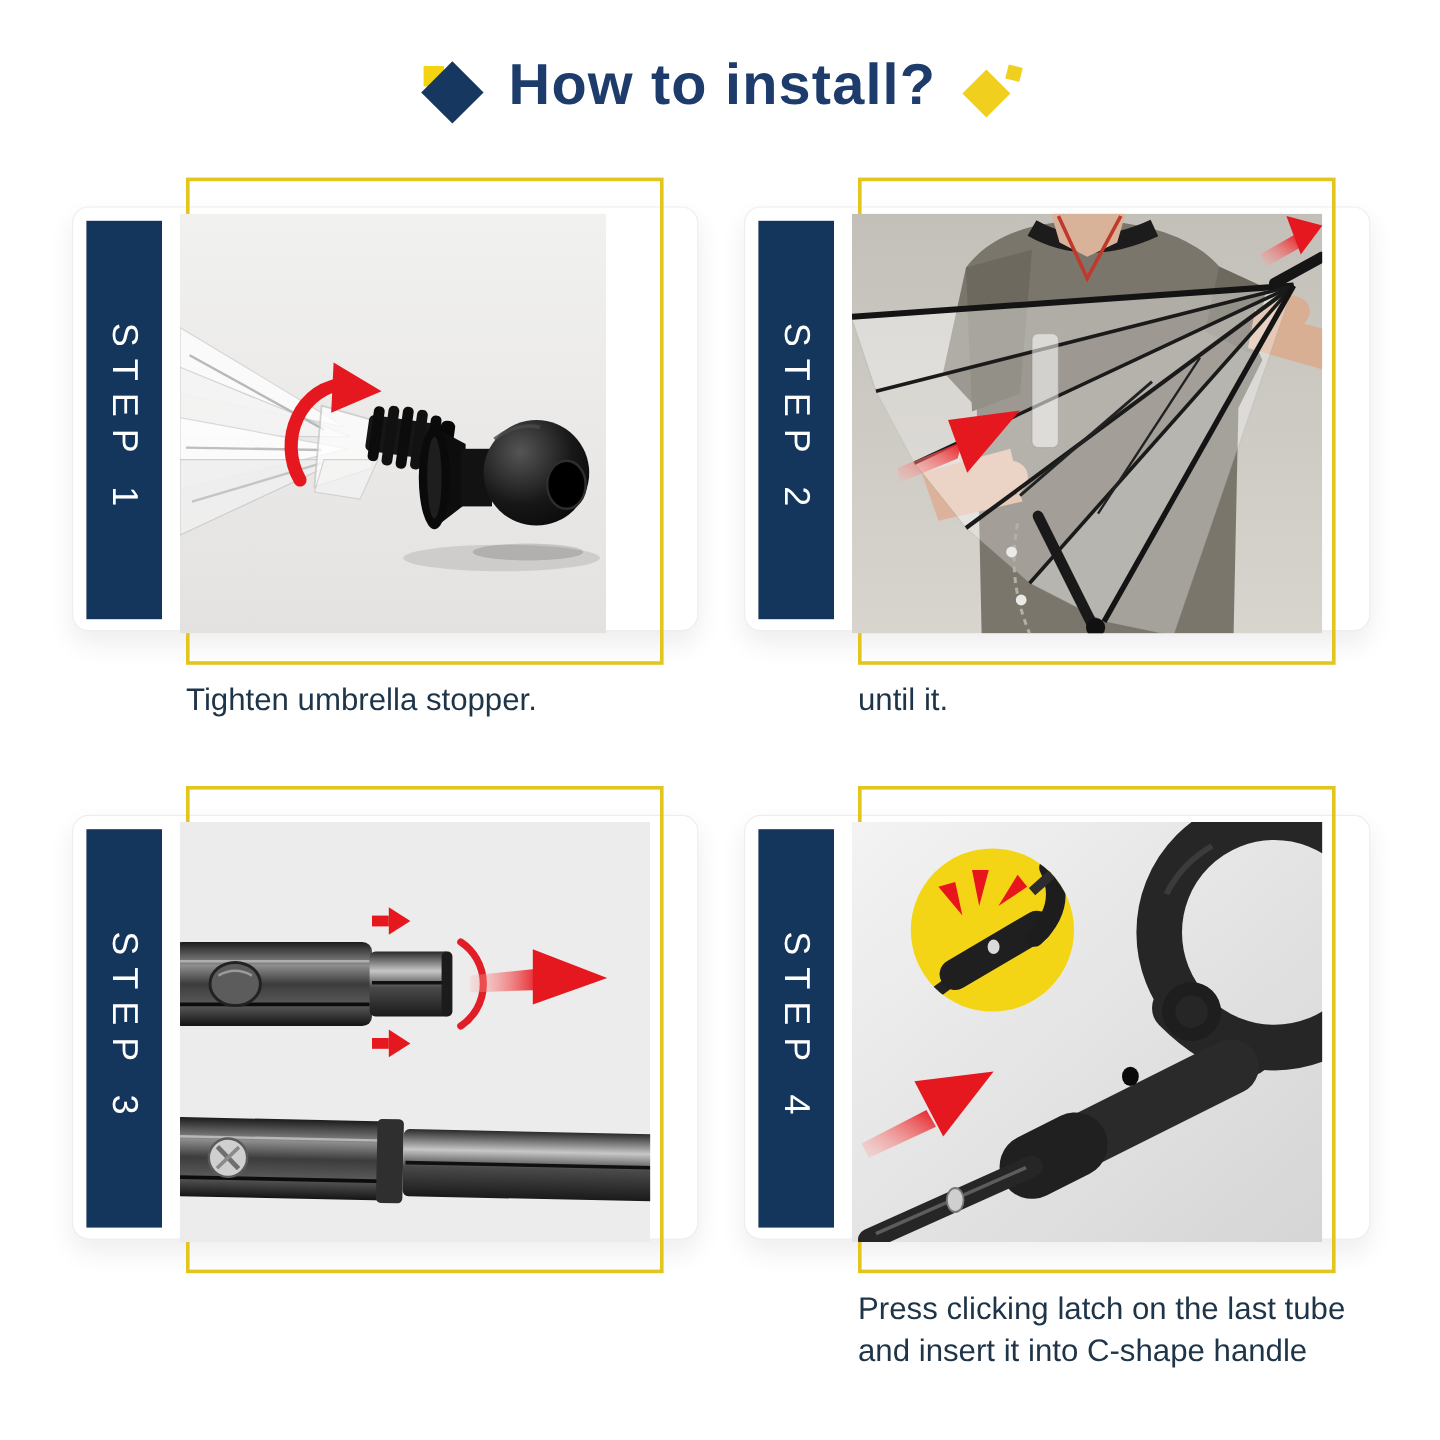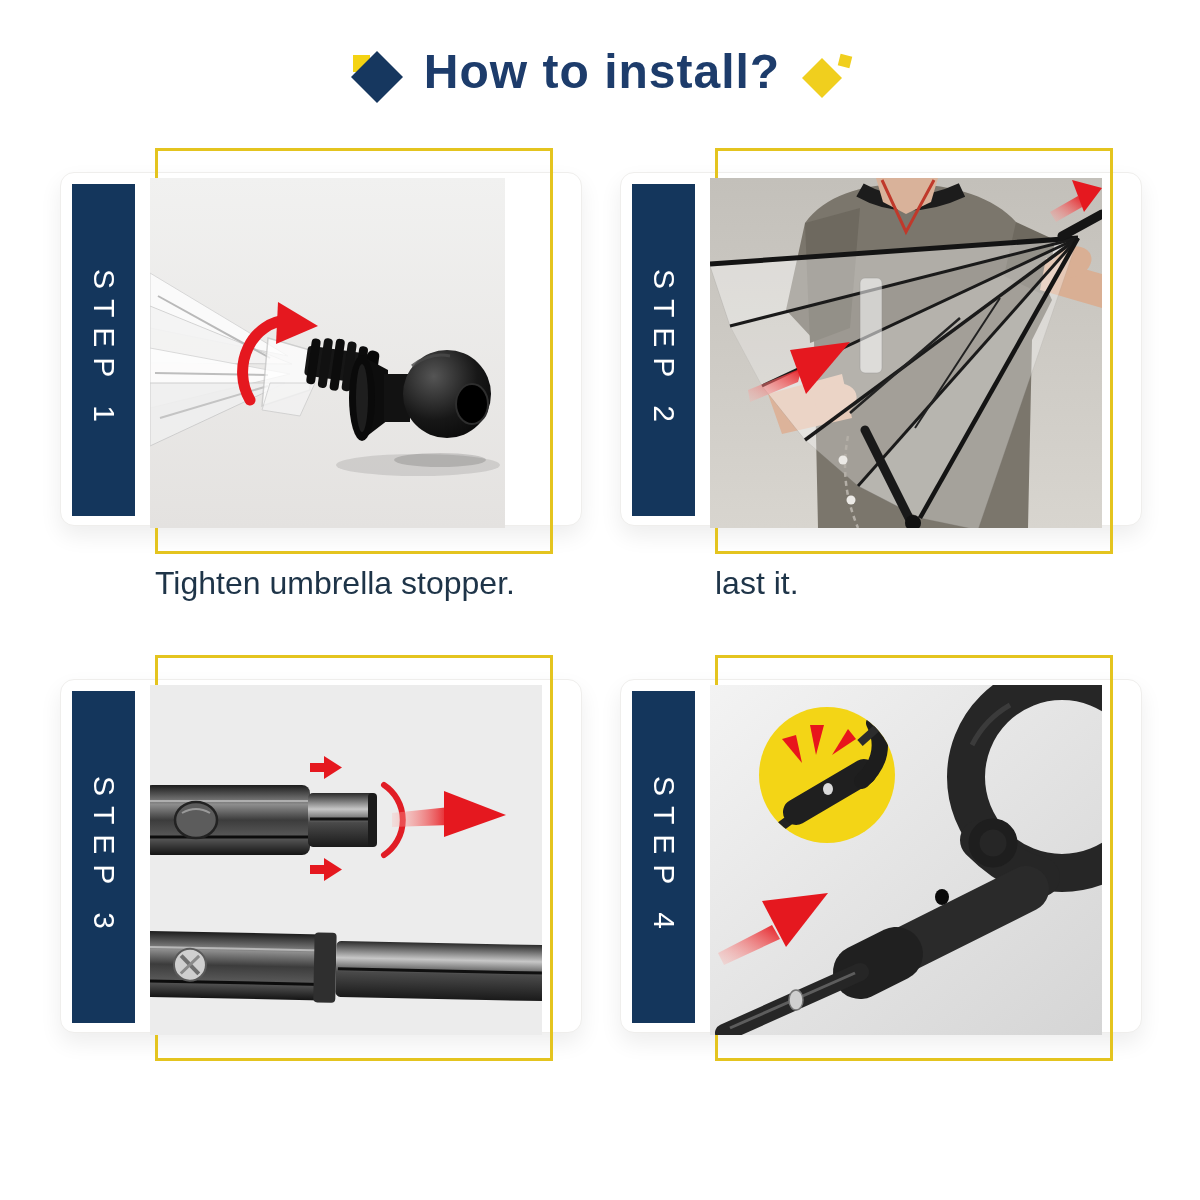--- a/index.html
+++ b/index.html
@@ -22,21 +22,21 @@
   .card{position:absolute;left:0;top:24px;width:520px;height:352px;background:#ffffff;
         border:1px solid #efeeec;border-radius:14px;z-index:1;
         box-shadow:0 10px 22px rgba(0,0,0,0.07);}
   .stepbar{position:absolute;left:12px;top:36px;width:63px;height:332px;background:#14365c;
            z-index:3;display:flex;align-items:center;justify-content:center;}
   .stepbar span{writing-mode:vertical-rl;color:#ffffff;font-size:30px;letter-spacing:10px;
                 font-weight:400;white-space:nowrap;}
   .photo{position:absolute;left:90px;top:30px;width:392px;height:350px;z-index:4;overflow:hidden;}
   .photo--narrow{width:355px;}
   .photo svg{display:block;}
-  .caption{position:absolute;left:95px;top:418px;z-index:3;color:#1e3448;font-size:32px;
+  .caption{position:absolute;left:95px;top:418px;z-index:3;color:#1e3448;font-size:26px;
            line-height:35px;width:470px;}
 </style>
 </head>
 <body>
 
 <div class="canvas">
 
   <div class="header">
     <svg class="orn orn-left" width="58" height="60" viewBox="0 0 58 60">
       <rect x="7" y="11" width="17" height="17" fill="#f4d313"></rect>
@@ -171,21 +171,21 @@
           <polygon points="38,212 92,190 88,204 40,224" fill="url(#redfade)"></polygon>
           <polygon points="80,172 140,164 96,216" fill="#e5181f"></polygon>
         </g>
         <g>
           <polygon points="340,34 368,18 374,28 346,44" fill="url(#redfade)"></polygon>
           <polygon points="362,2 392,10 374,34" fill="#e5181f"></polygon>
         </g>
       </svg>
     </div>
     <div class="caption">
-      <div>last it.</div>
+      <div>until it.</div>
     </div>
   </div>
 
   <div class="step q3">
     <div class="card"></div>
     <div class="frame"></div>
     <div class="stepbar">
       <span>STEP 3</span>
     </div>
     <div class="photo">
@@ -301,16 +301,18 @@
           </g>
           <g>
             <polygon points="92,78 72,54 86,50" fill="#e8151c"></polygon>
             <polygon points="106,70 100,40 114,40" fill="#e8151c"></polygon>
             <polygon points="122,70 138,44 146,54" fill="#e8151c"></polygon>
           </g>
         </g>
       </svg>
     </div>
     <div class="caption">
+      <div>Press clicking latch on the last tube</div>
+      <div>and insert it into C-shape handle</div>
     </div>
   </div>
 
 </div>
 
 </body></html>

